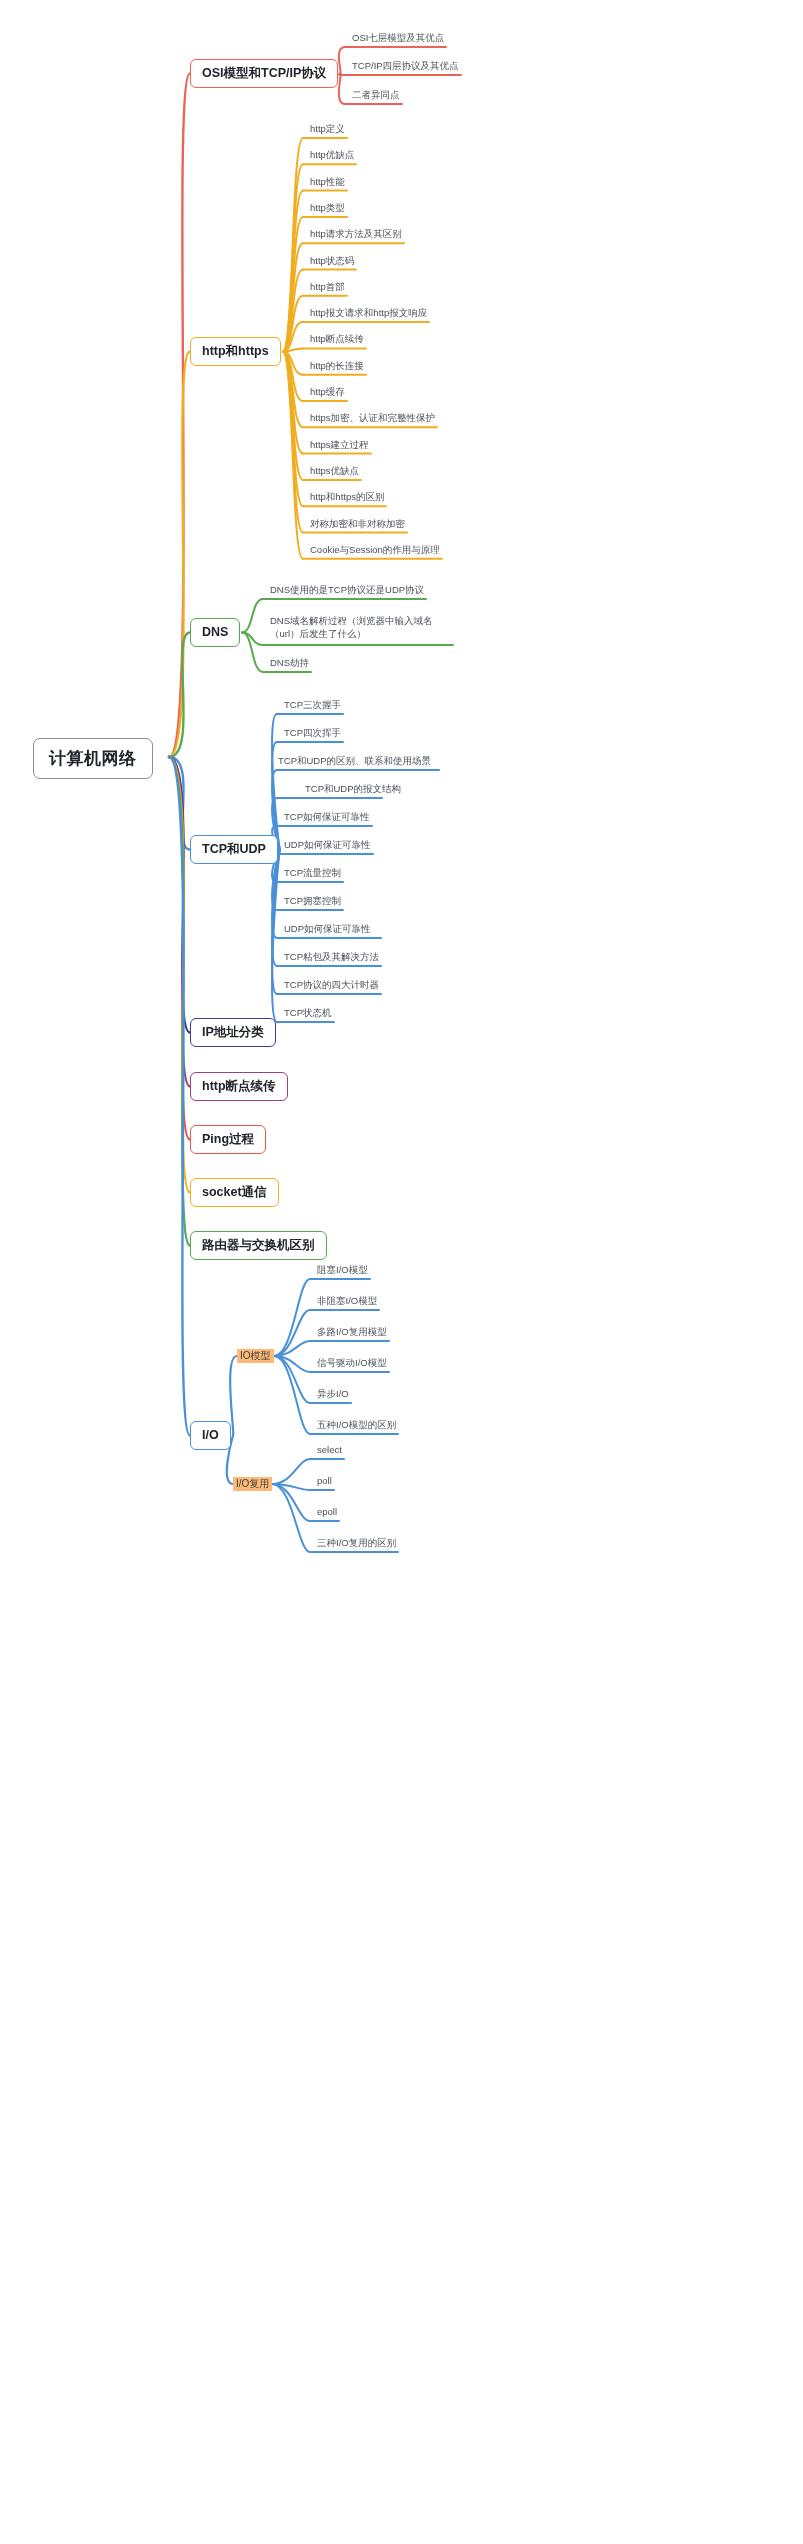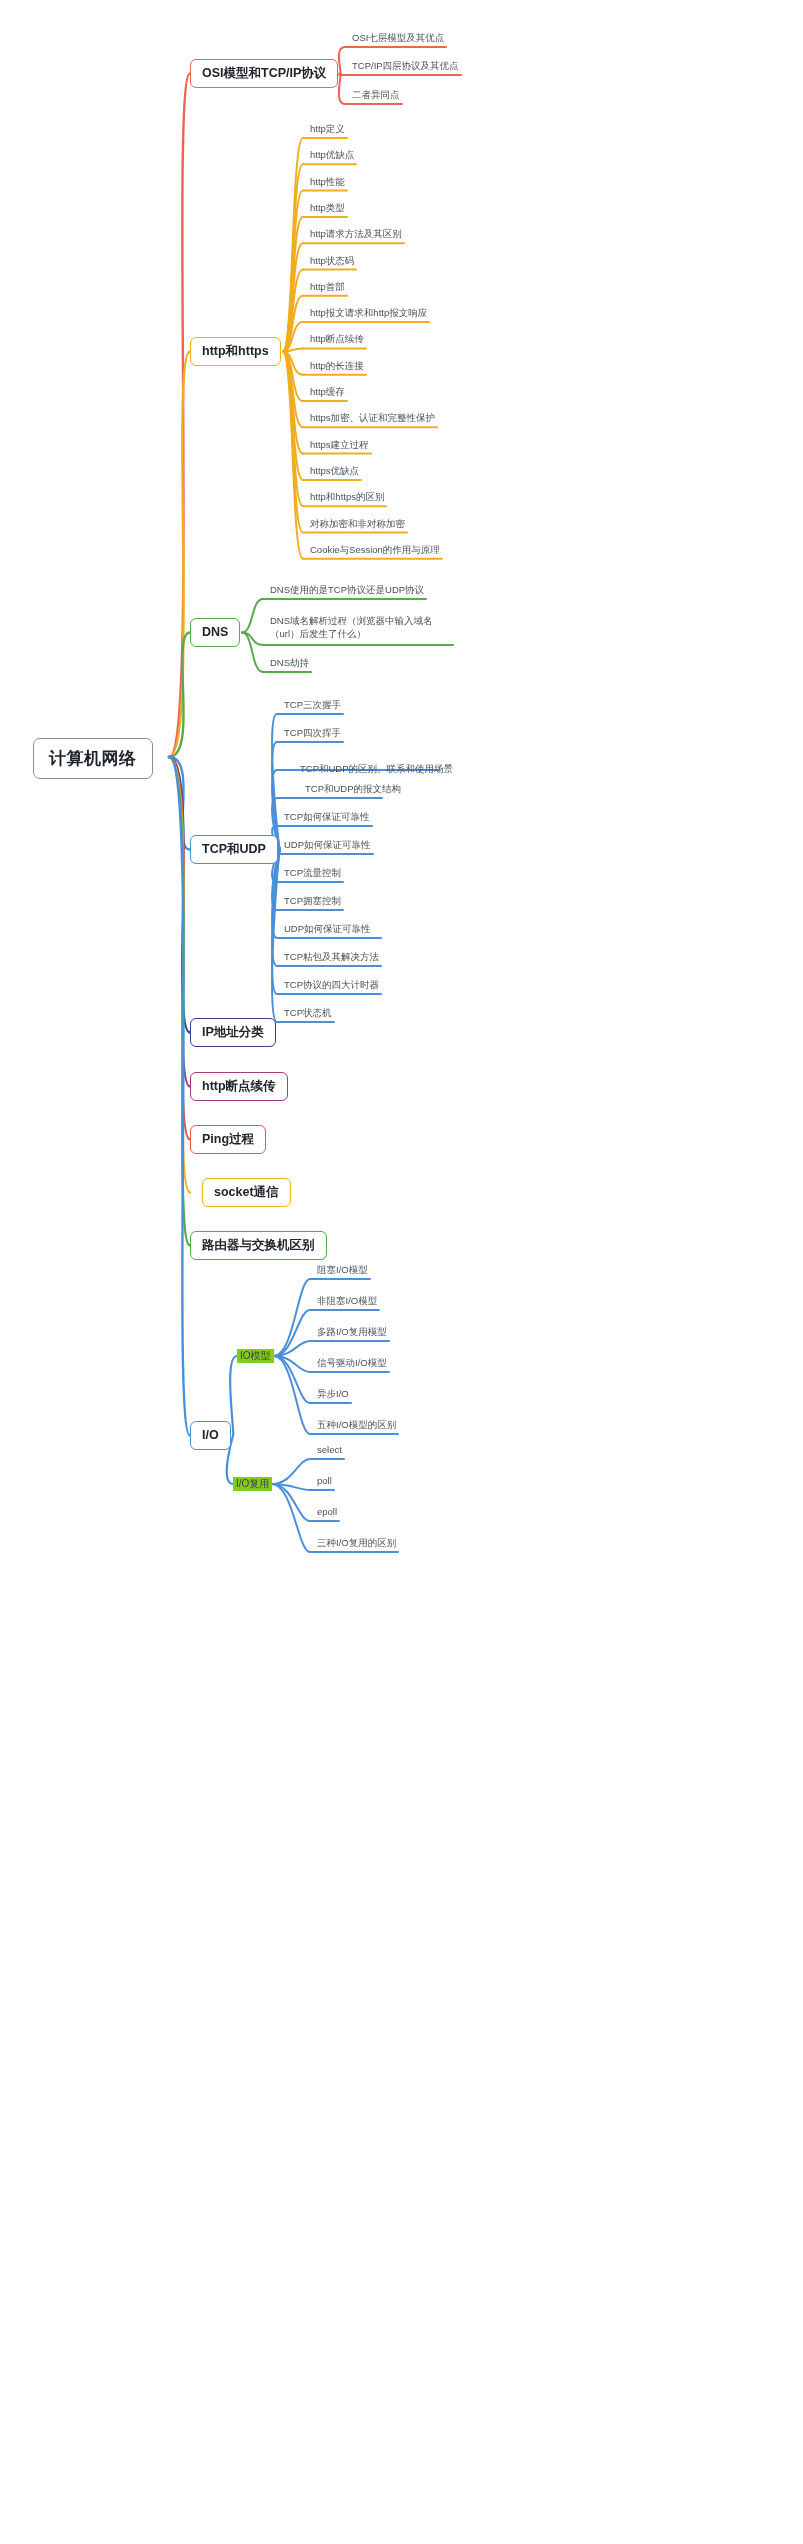--- a/index.html
+++ b/index.html
@@ -47,21 +47,21 @@
     padding: 7px 11px;
     font-size: 12.5px;
     font-weight: bold;
     color: #20242b;
   }
   
   .midtopic {
     font-size: 10px;
     color: #3b3f46;
     padding: 2px 3px;
-    background: #84cc16;
+    background: #fdba74;
   }
   
   .leaf {
     font-size: 9.5px;
     color: #4a4f57;
     padding: 0 2px 3px 3px;
     background: transparent;
   }
   .leaf.two-line { white-space: normal; width: 186px; line-height: 1.35; }
 </style>
@@ -196,34 +196,34 @@
     <div class="node leaf" style="left: 307px; top: 492.2px;">http和https的区别</div>
     <div class="node leaf" style="left: 307px; top: 518.5px;">对称加密和非对称加密</div>
     <div class="node leaf" style="left: 307px; top: 544.8px;">Cookie与Session的作用与原理</div>
     <div class="node topic" style="left: 190px; top: 618px; border-color: rgb(90, 168, 79);">DNS</div>
     <div class="node leaf" style="left: 267px; top: 585px;">DNS使用的是TCP协议还是UDP协议</div>
     <div class="node leaf two-line" style="left: 267px; top: 615px;">DNS域名解析过程（浏览器中输入域名（url）后发生了什么）</div>
     <div class="node leaf" style="left: 267px; top: 658px; text-align: right;">DNS劫持</div>
     <div class="node topic" style="left: 190px; top: 835px; border-color: rgb(74, 144, 217);">TCP和UDP</div>
     <div class="node leaf" style="left: 281px; top: 700px;">TCP三次握手</div>
     <div class="node leaf" style="left: 281px; top: 728px;">TCP四次挥手</div>
-    <div class="node leaf" style="left: 297px; top: 756px; margin-top: 8px;">TCP和UDP的区别、联系和使用场景</div>
+    <div class="node leaf" style="left: 275px; top: 756px;">TCP和UDP的区别、联系和使用场景</div>
     <div class="node leaf" style="left: 281px; top: 784px; margin-left: 21px;">TCP和UDP的报文结构</div>
     <div class="node leaf" style="left: 281px; top: 812px;">TCP如何保证可靠性</div>
     <div class="node leaf" style="left: 281px; top: 840px;">UDP如何保证可靠性</div>
     <div class="node leaf" style="left: 281px; top: 868px;">TCP流量控制</div>
     <div class="node leaf" style="left: 281px; top: 896px;">TCP拥塞控制</div>
     <div class="node leaf" style="left: 281px; top: 924px;">UDP如何保证可靠性</div>
     <div class="node leaf" style="left: 281px; top: 952px;">TCP粘包及其解决方法</div>
     <div class="node leaf" style="left: 281px; top: 980px;">TCP协议的四大计时器</div>
     <div class="node leaf" style="left: 281px; top: 1008px;">TCP状态机</div>
     <div class="node topic" style="left: 190px; top: 1018px; border-color: rgb(59, 63, 143);">IP地址分类</div>
     <div class="node topic" style="left: 190px; top: 1072px; border-color: rgb(163, 61, 122);">http断点续传</div>
     <div class="node topic" style="left: 190px; top: 1125px; border-color: rgb(232, 85, 78);">Ping过程</div>
-    <div class="node topic" style="left: 202px; top: 1178px; border-color: rgb(239, 179, 32);">socket通信</div>
+    <div class="node topic" style="left: 190px; top: 1178px; border-color: rgb(239, 179, 32);">socket通信</div>
     <div class="node topic" style="left: 190px; top: 1231px; border-color: rgb(90, 168, 79);">路由器与交换机区别</div>
     <div class="node topic" style="left: 190px; top: 1421px; border-color: rgb(74, 144, 217);">I/O</div>
     <div class="node midtopic" style="left: 237px; top: 1349px;">IO模型</div>
     <div class="node leaf" style="left: 314px; top: 1265px;">阻塞I/O模型</div>
     <div class="node leaf" style="left: 314px; top: 1296px;">非阻塞I/O模型</div>
     <div class="node leaf" style="left: 314px; top: 1327px;">多路I/O复用模型</div>
     <div class="node leaf" style="left: 314px; top: 1358px;">信号驱动I/O模型</div>
     <div class="node leaf" style="left: 314px; top: 1389px;">异步I/O</div>
     <div class="node leaf" style="left: 314px; top: 1420px;">五种I/O模型的区别</div>
     <div class="node midtopic" style="left: 233px; top: 1477px;">I/O复用</div>

